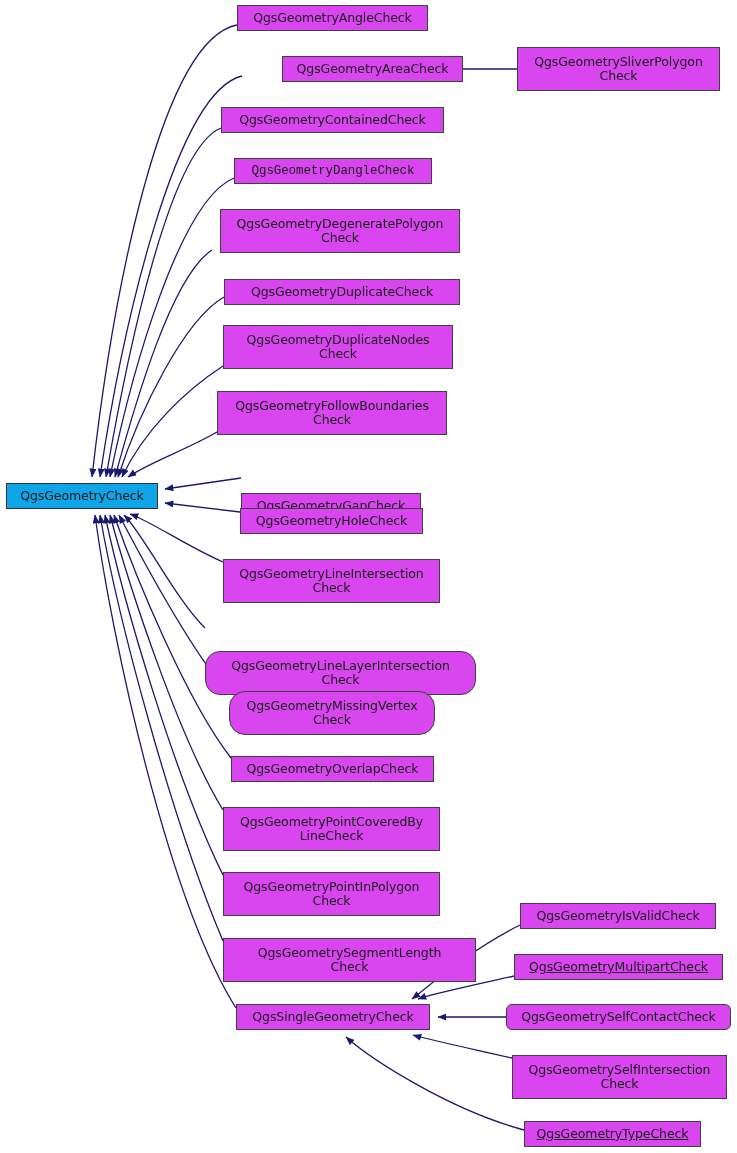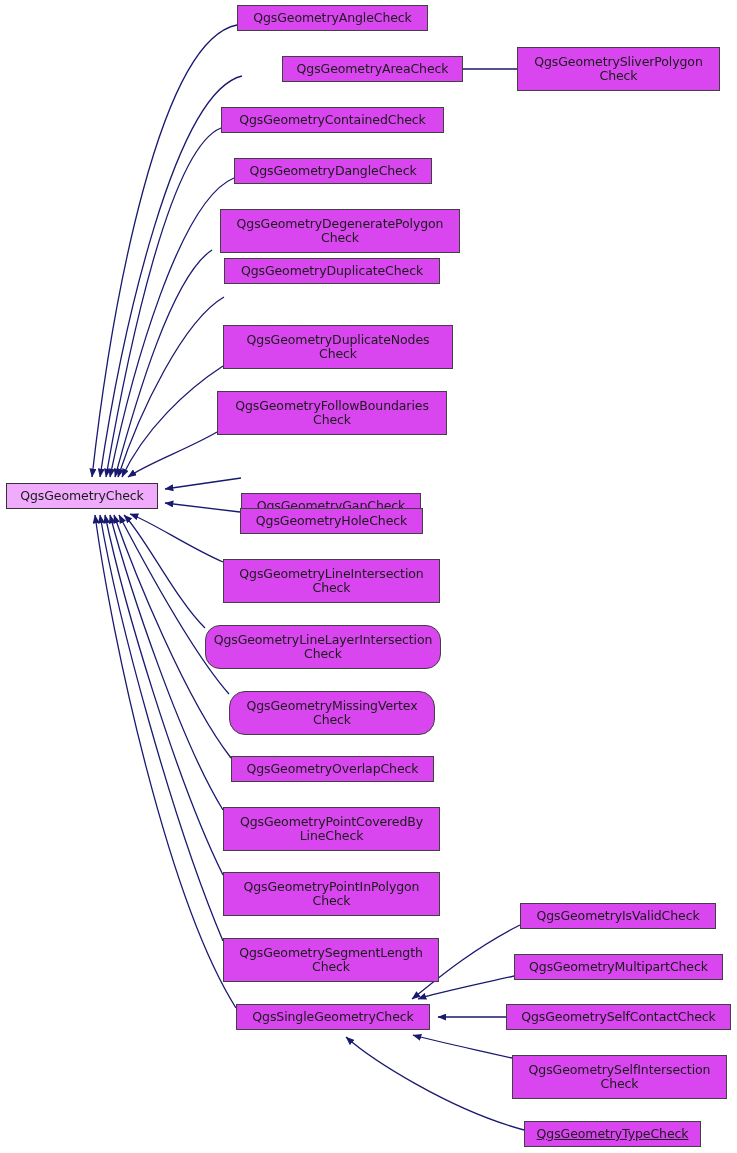--- a/index.html
+++ b/index.html
@@ -35,21 +35,21 @@
     font-size: 12.5px;
     line-height: 14px;
     display: flex;
     align-items: center;
     justify-content: center;
     text-align: center;
     white-space: pre-line;
     letter-spacing: -0.1px;
   }
   .node.root {
-    background: #f0abfc;
+    background: #0ea5e9;
     border-color: #333333;
   }
   .node-label {
     display: block;
     width: 100%;
     white-space: pre-line;
   }
 </style>
 </head>
 <body>
@@ -88,47 +88,47 @@
         <path d="M 512,1058 C 468,1048 430,1040 413,1035" fill="none" stroke="#191970" stroke-width="1.3" marker-end="url(#arrowhead)"></path>
         <path d="M 524,1130 C 450,1110 372,1060 346,1037" fill="none" stroke="#191970" stroke-width="1.3" marker-end="url(#arrowhead)"></path>
       </g>
   </svg>
 
   <div id="nodes">
       <div class="node root" style="left: 6px; top: 483px; width: 152px; height: 26px;"><span class="node-label">QgsGeometryCheck</span></div>
       <div class="node" style="left: 237px; top: 5px; width: 191px; height: 26px;"><span class="node-label">QgsGeometryAngleCheck</span></div>
       <div class="node" style="left: 242px; top: 56px; width: 181px; height: 26px; margin-left: 40px;"><span class="node-label">QgsGeometryAreaCheck</span></div>
       <div class="node" style="left: 221px; top: 107px; width: 223px; height: 26px;"><span class="node-label">QgsGeometryContainedCheck</span></div>
-      <div class="node" style="left: 234px; top: 158px; width: 198px; height: 26px;"><span class="node-label">QgsGeometryDangleCheck</span></div>
+      <div class="node" style="left: 234px; top: 158px; width: 198px; height: 26px; font-family: Liberation Mono, monospace;"><span class="node-label">QgsGeometryDangleCheck</span></div>
       <div class="node" style="left: 212px; top: 209px; width: 240px; height: 44px; margin-left: 8px;"><span class="node-label">QgsGeometryDegeneratePolygon
 Check</span></div>
-      <div class="node" style="left: 224px; top: 258px; width: 216px; height: 26px; justify-content: flex-end;"><span class="node-label">QgsGeometryDuplicateCheck</span></div>
+      <div class="node" style="left: 224px; top: 279px; width: 236px; height: 26px; justify-content: flex-end;"><span class="node-label">QgsGeometryDuplicateCheck</span></div>
       <div class="node" style="left: 223px; top: 325px; width: 230px; height: 44px;"><span class="node-label">QgsGeometryDuplicateNodes
 Check</span></div>
       <div class="node" style="left: 217px; top: 391px; width: 230px; height: 44px;"><span class="node-label">QgsGeometryFollowBoundaries
 Check</span></div>
       <div class="node" style="left: 241px; top: 457px; width: 180px; height: 26px; margin-top: 36px;"><span class="node-label">QgsGeometryGapCheck</span></div>
       <div class="node" style="left: 240px; top: 508px; width: 183px; height: 26px;"><span class="node-label">QgsGeometryHoleCheck</span></div>
       <div class="node" style="left: 223px; top: 559px; width: 217px; height: 44px;"><span class="node-label">QgsGeometryLineIntersection
 Check</span></div>
-      <div class="node" style="left: 205px; top: 625px; width: 236px; height: 44px; border-radius: 15px;"><span class="node-label">QgsGeometryLineLayerIntersection
+      <div class="node" style="left: 205px; top: 651px; width: 271px; height: 44px; border-radius: 15px;"><span class="node-label">QgsGeometryLineLayerIntersection
 Check</span></div>
       <div class="node" style="left: 229px; top: 691px; width: 206px; height: 44px; border-radius: 16px;"><span class="node-label">QgsGeometryMissingVertex
 Check</span></div>
       <div class="node" style="left: 231px; top: 756px; width: 203px; height: 26px;"><span class="node-label">QgsGeometryOverlapCheck</span></div>
       <div class="node" style="left: 223px; top: 807px; width: 217px; height: 44px;"><span class="node-label">QgsGeometryPointCoveredBy
 LineCheck</span></div>
       <div class="node" style="left: 223px; top: 872px; width: 217px; height: 44px; text-align: center;"><span class="node-label">QgsGeometryPointInPolygon
 Check</span></div>
-      <div class="node" style="left: 223px; top: 938px; width: 216px; height: 44px; text-align: center;"><span class="node-label">QgsGeometrySegmentLength
+      <div class="node" style="left: 223px; top: 938px; width: 253px; height: 44px; text-align: center;"><span class="node-label">QgsGeometrySegmentLength
 Check</span></div>
       <div class="node" style="left: 236px; top: 1004px; width: 194px; height: 26px;"><span class="node-label">QgsSingleGeometryCheck</span></div>
       <div class="node" style="left: 517px; top: 47px; width: 203px; height: 44px;"><span class="node-label">QgsGeometrySliverPolygon
 Check</span></div>
       <div class="node" style="left: 520px; top: 903px; width: 196px; height: 26px;"><span class="node-label">QgsGeometryIsValidCheck</span></div>
-      <div class="node" style="left: 514px; top: 954px; width: 209px; height: 26px;"><span class="node-label">QgsGeometryMultipartCheck</span></div>
-      <div class="node" style="left: 506px; top: 1004px; width: 225px; height: 26px;"><span class="node-label">QgsGeometrySelfContactCheck</span></div>
+      <div class="node" style="left: 514px; top: 954px; width: 209px; height: 26px; text-decoration: underline;"><span class="node-label">QgsGeometryMultipartCheck</span></div>
+      <div class="node" style="left: 506px; top: 1004px; width: 225px; height: 26px; border-radius: 6px;"><span class="node-label">QgsGeometrySelfContactCheck</span></div>
       <div class="node" style="left: 512px; top: 1055px; width: 215px; height: 44px;"><span class="node-label">QgsGeometrySelfIntersection
 Check</span></div>
       <div class="node" style="left: 524px; top: 1121px; width: 177px; height: 26px; text-decoration: underline;"><span class="node-label">QgsGeometryTypeCheck</span></div>
     </div>
 
 </div>
 
 </body></html>

